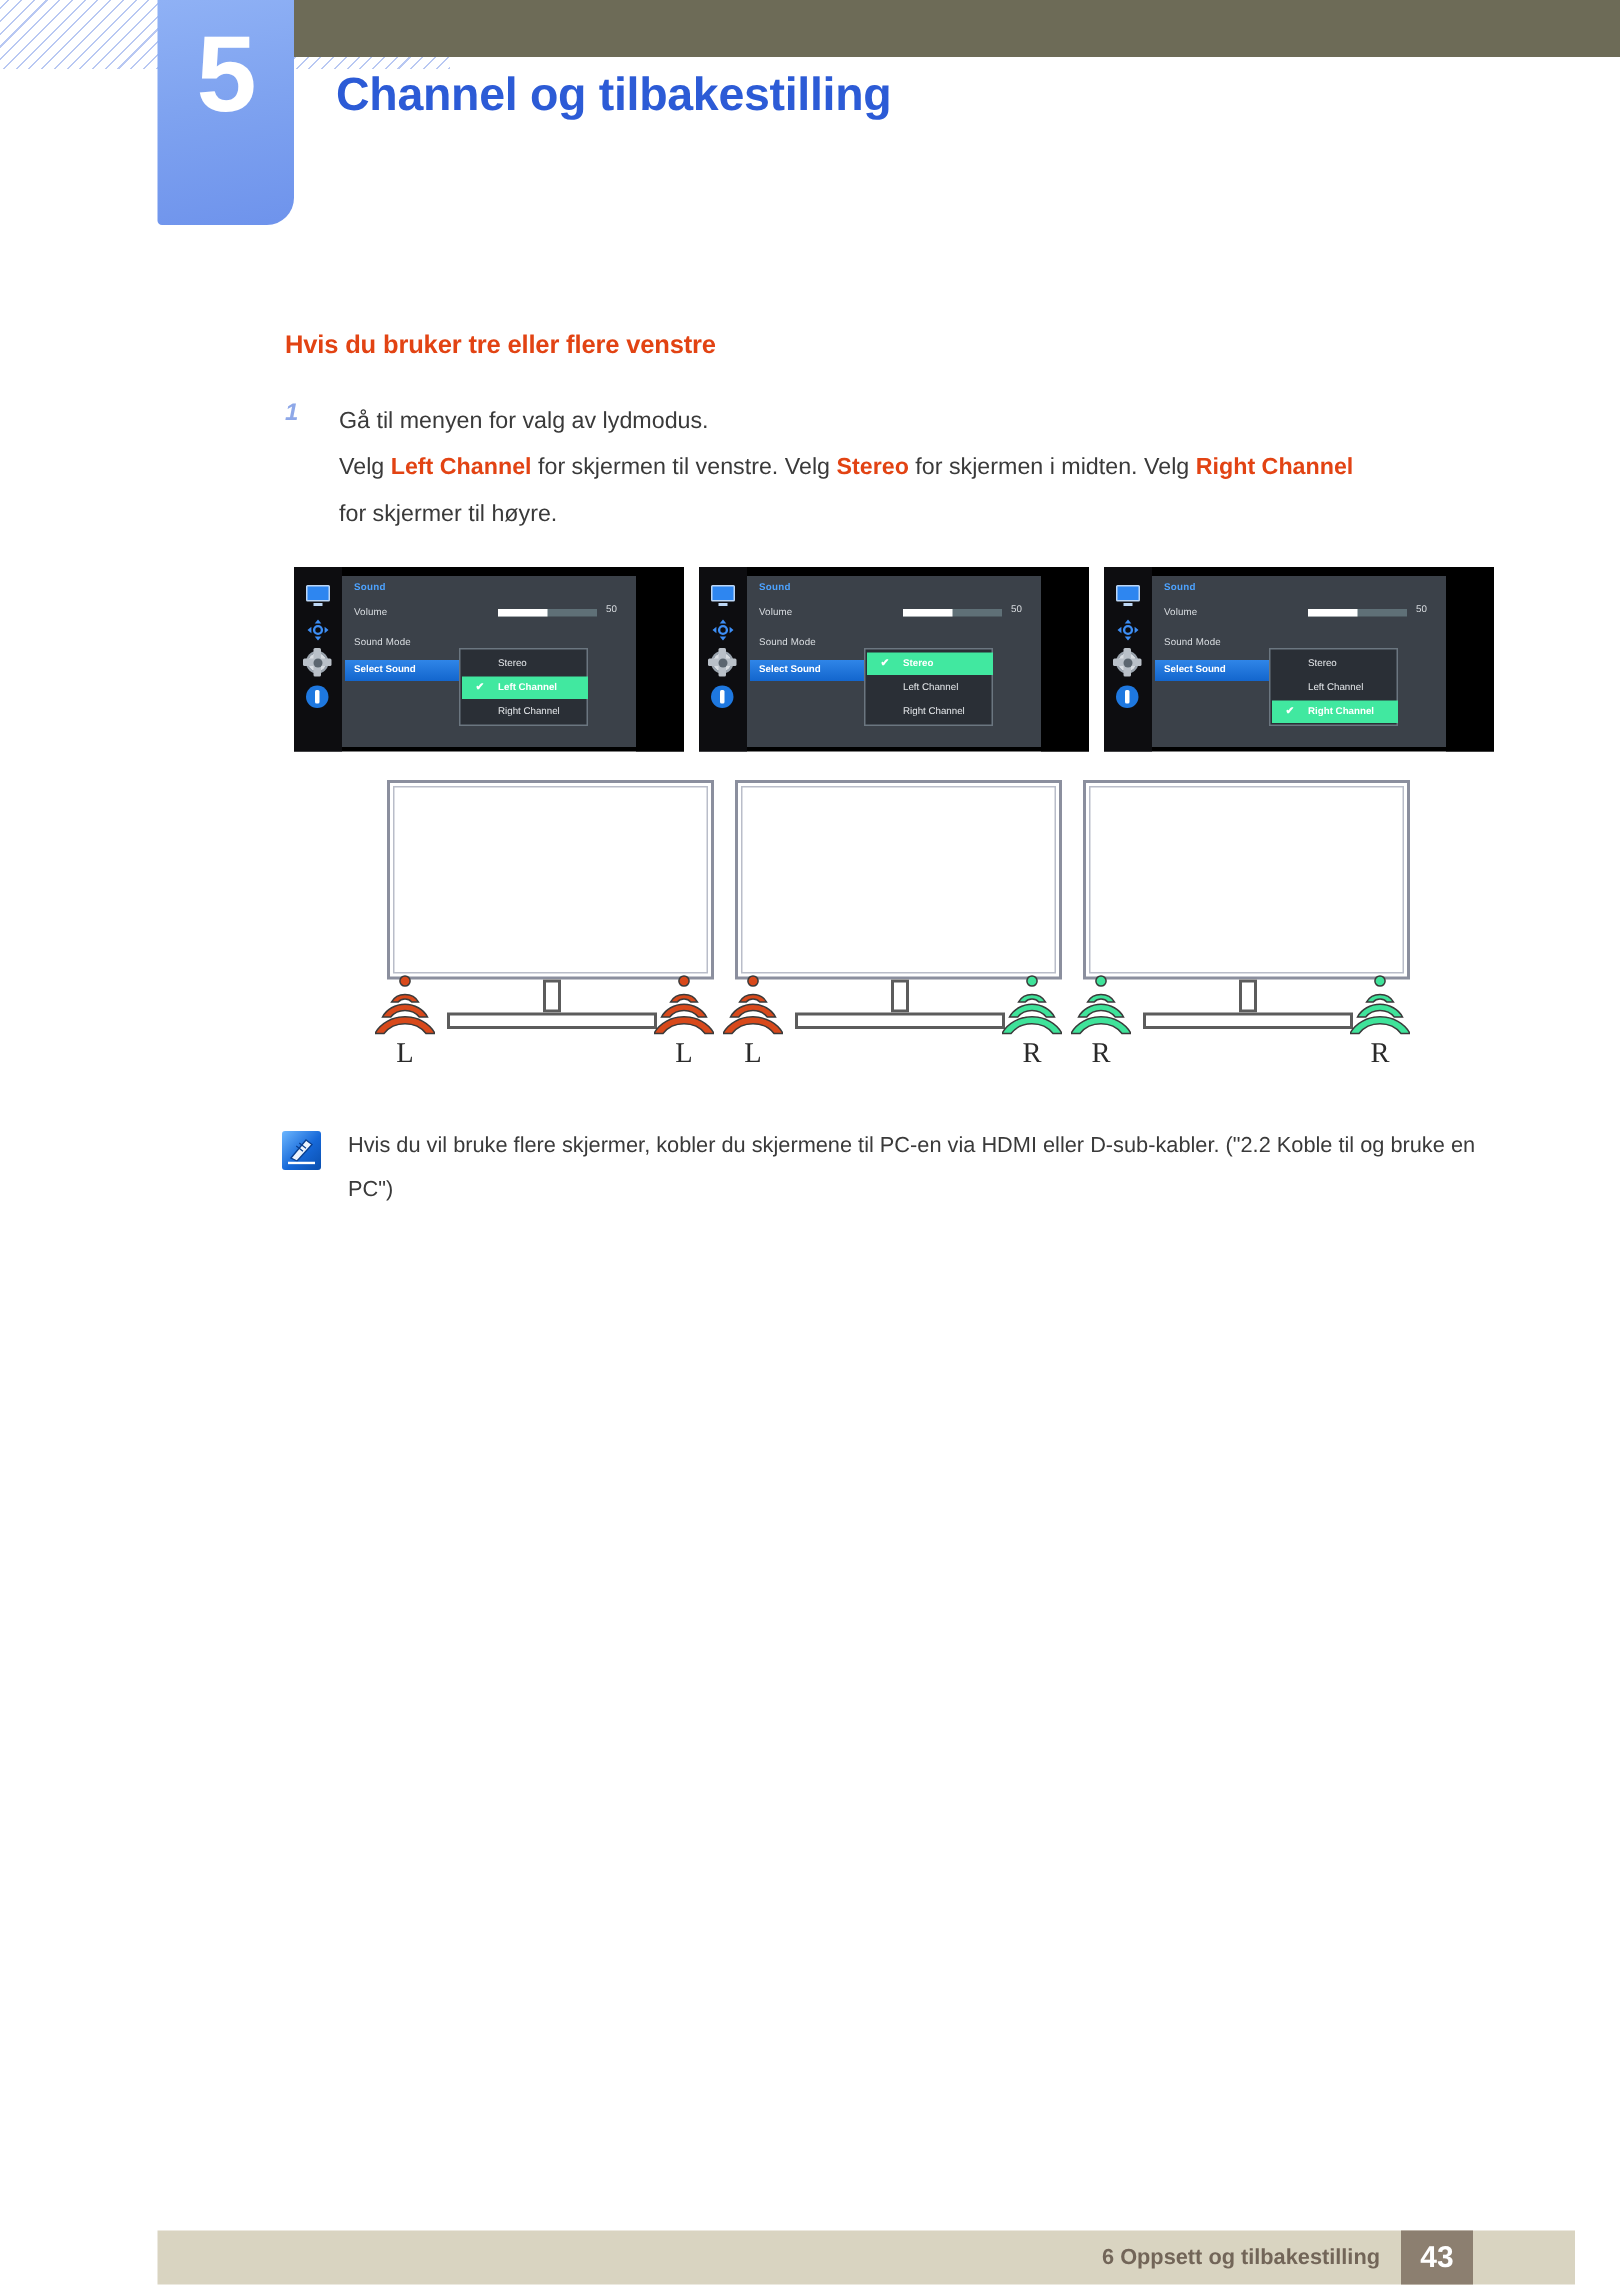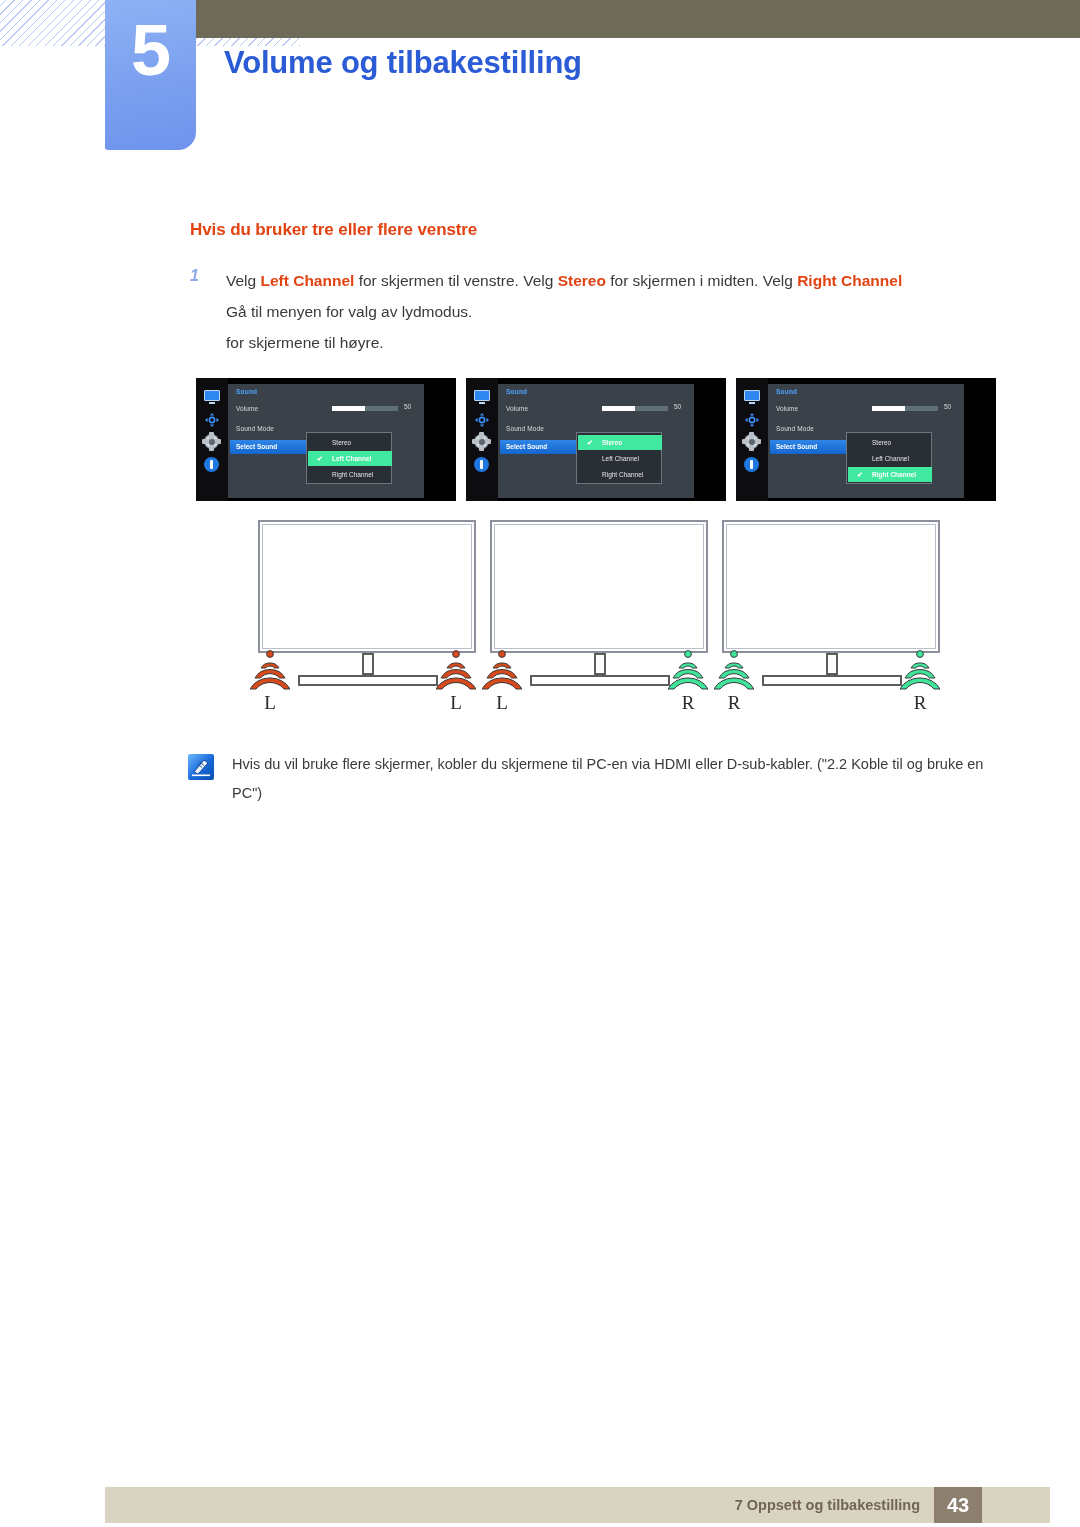--- a/index.html
+++ b/index.html
@@ -398,30 +398,30 @@
   }
 </style>
 </head>
 <body>
 
 <div class="hatch"></div>
 <div class="topbar"></div>
 <div class="chapnum">
   <span>5</span>
 </div>
-<div class="chaptitle">Volume og tilbakestilling</div>
+<div class="chaptitle">Channel og tilbakestilling</div>
 
 <div class="subhead">Hvis du bruker tre eller flere venstre</div>
 
 <div class="step">
   <div class="step-num">1</div>
   <div class="step-body">
+    <div>Gå til menyen for valg av lydmodus.</div>
     <div><span>Velg </span><b>Left Channel</b><span> for skjermen til venstre. Velg </span><b>Stereo</b><span> for skjermen i midten. Velg </span><b>Right Channel</b></div>
-    <div>Gå til menyen for valg av lydmodus.</div>
-    <div>for skjermene til høyre.</div>
+    <div>for skjermer til høyre.</div>
   </div>
 </div>
 
 <div class="osd-row">
 
   <div class="osd o1">
     <div class="osd-side">
       <div class="sideicon si1">
           <div class="ico-monitor"></div>
         </div>
@@ -649,17 +649,17 @@
       <path d="M3 15 L13 3 L17 6 L7 17 Z" fill="#ffffff" opacity=".92"></path>
       <path d="M3 15 L13 3 L17 6 L7 17 Z" fill="none" stroke="#0a3f8f" stroke-width=".9"></path>
       <path d="M6.5 7 L11 10.5 M8.5 5 L13 8.5" stroke="#0a3f8f" stroke-width=".8"></path>
       <rect x="1" y="17.5" width="18" height="1.6" fill="#ffffff"></rect>
     </svg>
   </div>
   <div class="note-text">Hvis du vil bruke flere skjermer, kobler du skjermene til PC-en via HDMI eller D-sub-kabler. ("2.2 Koble til og bruke en PC")</div>
 </div>
 
 <div class="footbar">
-  <div class="foot-text">7 Oppsett og tilbakestilling</div>
+  <div class="foot-text">6 Oppsett og tilbakestilling</div>
   <div class="foot-page">
     <span>43</span>
   </div>
 </div>
 
 </body></html>

